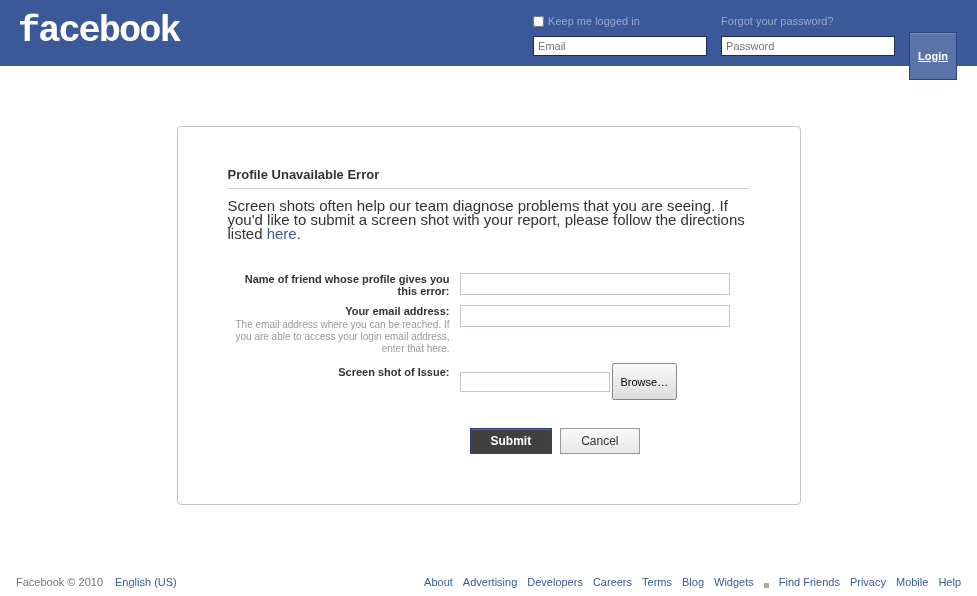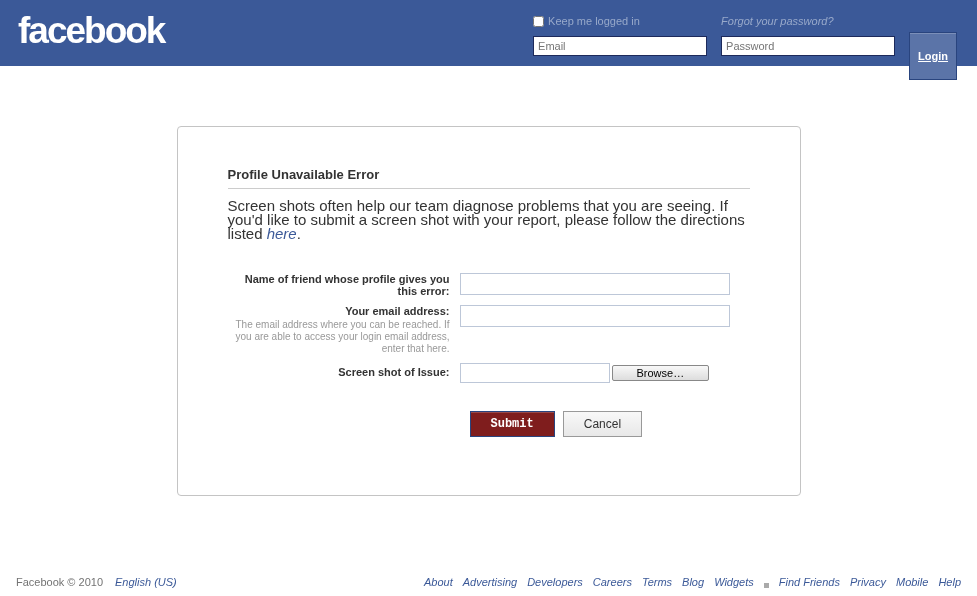--- a/index.html
+++ b/index.html
@@ -1,21 +1,21 @@
 <!DOCTYPE html>
 <html><head>
 <meta charset="utf-8">
 <style>
 * { margin: 0; padding: 0; box-sizing: border-box; }
 body { font-family: "Lucida Grande", Tahoma, Verdana, Arial, sans-serif; font-size: 11px; color: #333; width: 977px; height: 596px; background: #fff; position: relative; }
-a { color: #3b5998; text-decoration: none; cursor: pointer; font-style: italic; }
+a { color: #3b5998; text-decoration: none; cursor: pointer; }
 
 
 .header { background: #3b5998; height: 66px; position: relative; }
-.logo { position: absolute; left: 18px; top: 10px; color: #fff; font-weight: bold; font-size: 37px; letter-spacing: -2px; font-family: Liberation Sans, sans-serif; }
+.logo { position: absolute; left: 18px; top: 10px; color: #fff; font-weight: bold; font-size: 37px; letter-spacing: -2px; font-family: Liberation Mono, monospace; }
 .login-area { position: absolute; right: 20px; top: 14px; display: flex; gap: 14px; align-items: flex-start; }
 .login-col { display: flex; flex-direction: column; gap: 8px; }
 .login-label { color: #98a9ca; font-size: 11px; display: flex; align-items: center; gap: 4px; height: 14px; }
 .login-label input[type=checkbox] { width: 11px; height: 11px; }
 .login-label a { color: #98a9ca; }
 .login-input { width: 174px; height: 20px; border: 1px solid #1d2a5b; background: #fff; padding: 2px 4px; font-size: 11px; color: #777; }
 .login-btn { background: #5b74a8; border: 1px solid #29447e; color: #fff; padding: 17px 8px; font-size: 11px; font-weight: bold; cursor: pointer; margin-top: 18px; box-shadow: inset 0 1px 0 rgba(255,255,255,0.2); text-decoration: underline; }
 
 
 .main { width: 624px; margin: 60px auto 0; border: 1px solid #c4c4c4; border-radius: 4px; padding: 40px 50px 50px; min-height: 370px; }
@@ -24,24 +24,24 @@
 
 .form-row { display: flex; align-items: flex-start; margin-bottom: 8px; }
 .form-label-col { width: 232px; text-align: right; padding-right: 10px; }
 .form-label { font-weight: bold; font-size: 11px; color: #333; }
 .form-help { color: #999; font-size: 10px; line-height: 12px; margin-top: 2px; }
 .form-input-col { flex: 1; }
 .text-input { width: 270px; height: 22px; border: 1px solid #bdc7d8; padding: 2px 4px; font-size: 11px; }
 .textarea-input { width: 270px; height: 42px; border: 1px solid #bdc7d8; padding: 2px 4px; font-size: 11px; resize: none; }
 .file-input-wrap { display: flex; align-items: center; gap: 0; }
 .file-text { width: 150px; height: 20px; border: 1px solid #bdc7d8; font-size: 11px; padding: 2px 4px; }
-.browse-btn { height: 16px; padding: 0 24px; font-size: 11px; border: 1px solid #888; border-radius: 2px; background: linear-gradient(#f8f8f8,#ddd); cursor: pointer; margin-left: 2px; }
+.browse-btn { height: 37px; padding: 0 8px; font-size: 11px; border: 1px solid #888; border-radius: 2px; background: linear-gradient(#f8f8f8,#ddd); cursor: pointer; margin-left: 2px; }
 
 .button-row { margin-top: 28px; margin-left: 242px; display: flex; gap: 8px; }
-.submit-btn { background: #7f1d1d; border: 1px solid #29447e; color: #fff; font-weight: bold; font-size: 12px; padding: 5px 20px; cursor: pointer; box-shadow: inset 0 1px 0 rgba(255,255,255,0.2); font-family: Liberation Mono, monospace; }
+.submit-btn { background: #404040; border: 1px solid #29447e; color: #fff; font-weight: bold; font-size: 12px; padding: 5px 20px; cursor: pointer; box-shadow: inset 0 1px 0 rgba(255,255,255,0.2); }
 .cancel-btn { background: linear-gradient(#f8f8f8,#e8e8e8); border: 1px solid #999; color: #333; font-size: 12px; padding: 5px 20px; cursor: pointer; }
 
 
 .footer { position: absolute; bottom: 8px; left: 0; right: 0; display: flex; justify-content: space-between; align-items: center; padding: 0 16px; font-size: 11px; color: #737373; }
 .footer-left { display: flex; gap: 12px; align-items: center; }
 .footer-right { display: flex; gap: 10px; align-items: flex-end; }
 .footer-right .sep { width: 5px; height: 5px; background: #aaa; display: inline-block; }
 </style>
 </head>
 <body>

